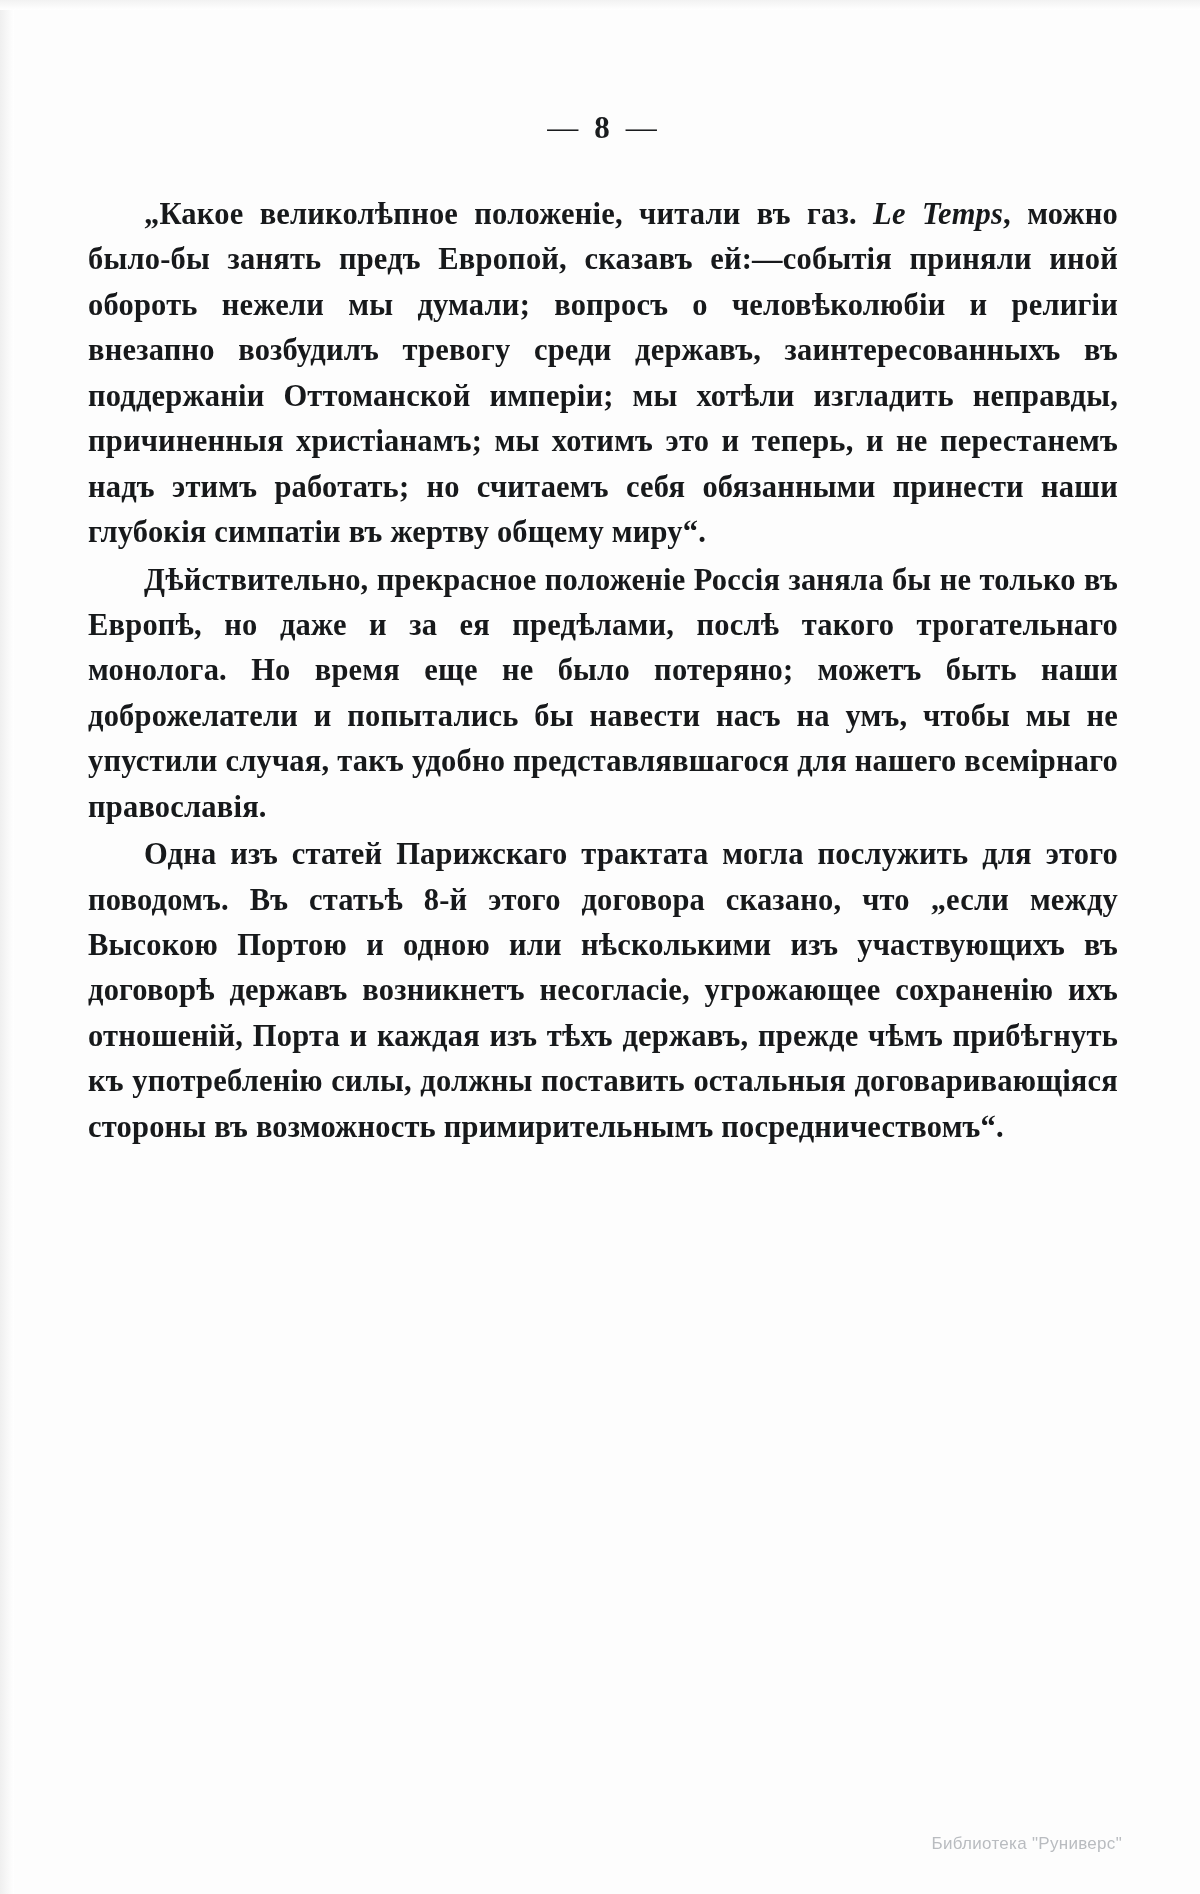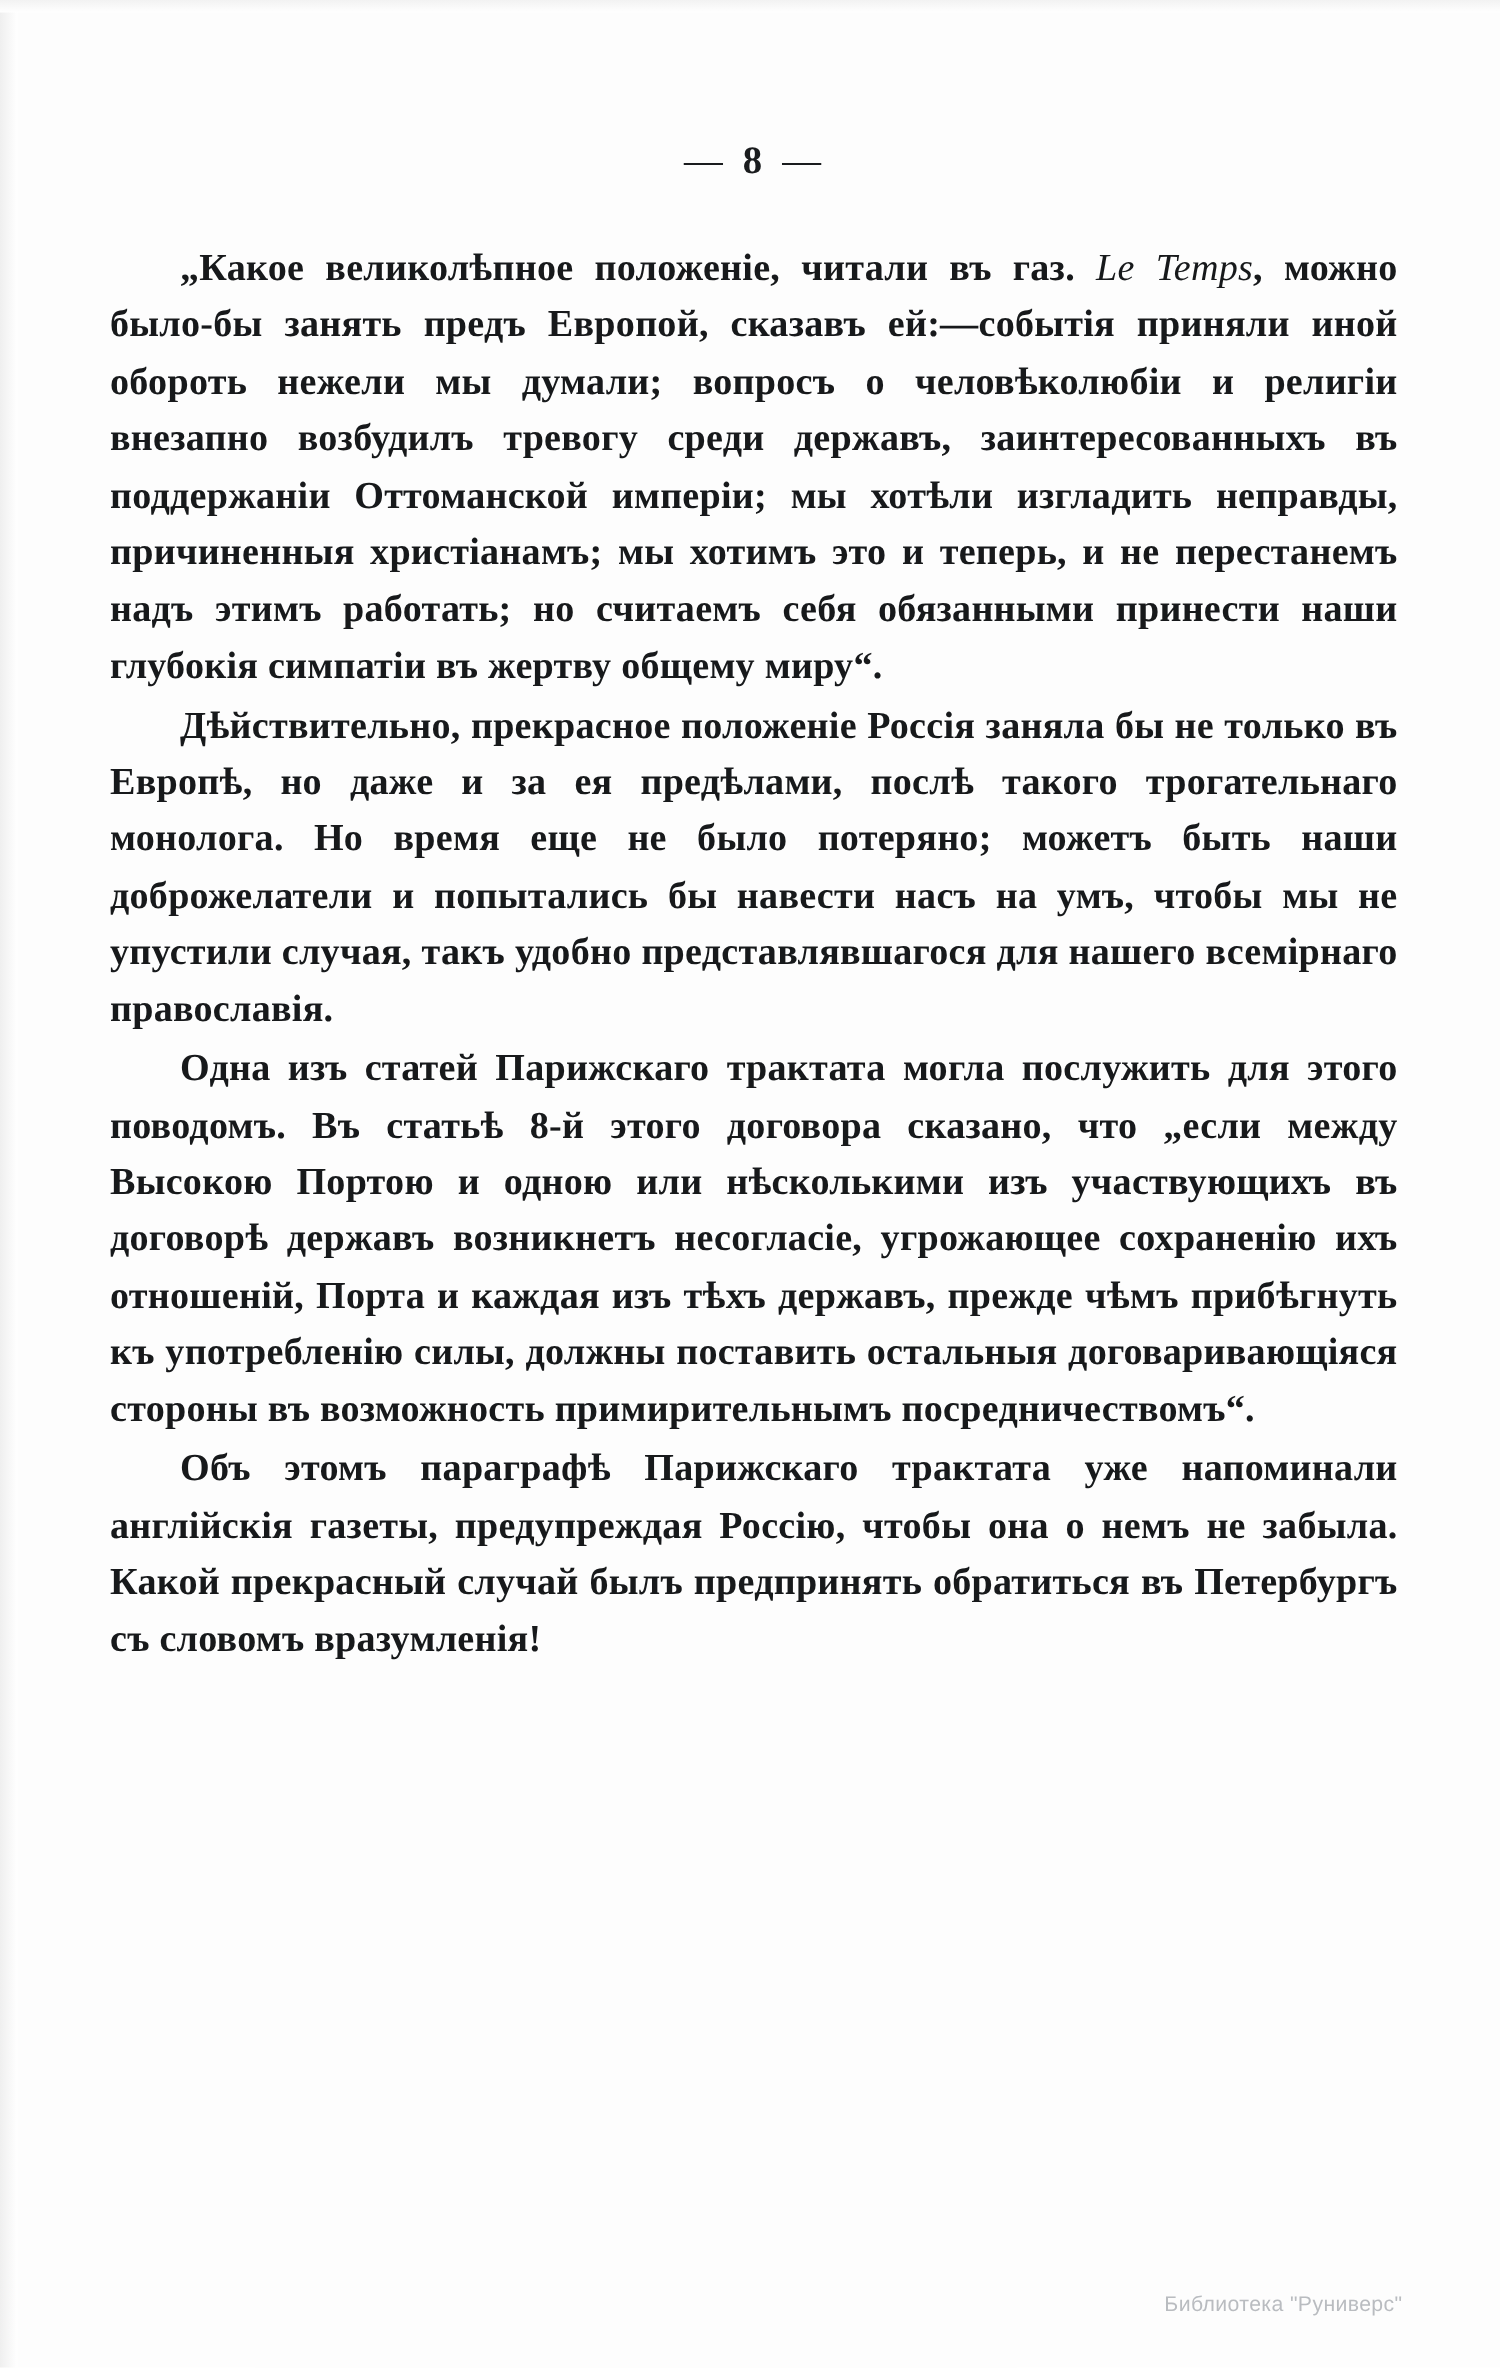--- a/index.html
+++ b/index.html
@@ -51,21 +51,21 @@
     letter-spacing: 0.2px;
   }
   .para {
     margin: 0 0 2px 0;
     text-indent: 56px;
     text-align: justify;
     text-justify: inter-word;
   }
   .para em {
     font-style: italic;
-    font-weight: 400;
+    font-weight: 700;
     margin-top: 37px;
   }
   
   .body-text, .folio {
     text-rendering: optimizeLegibility;
   }
   .watermark {
     position: absolute;
     right: 78px;
     bottom: 40px;
@@ -97,19 +97,18 @@
   <div class="page-inner">
 
     <div class="folio">
       <span class="dash">—</span><span>8</span><span class="dash">—</span>
     </div>
 
     <div class="body-text" id="body-text">
         <p class="para"><span>„Какое великолѣпное положеніе, читали въ газ. </span><em>Le Temps</em><span>, можно было-бы занять предъ Европой, сказавъ ей:—событія приняли иной обороть нежели мы думали; вопросъ о человѣколюбіи и религіи внезапно возбудилъ тревогу среди державъ, заинтересованныхъ въ поддержаніи Оттоманской имперіи; мы хотѣли изгладить неправды, причиненныя христіанамъ; мы хотимъ это и теперь, и не перестанемъ надъ этимъ работать; но считаемъ себя обязанными принести наши глубокія симпатіи въ жертву общему миру“.</span></p>
         <p class="para"><span>Дѣйствительно, прекрасное положеніе Россія заняла бы не только въ Европѣ, но даже и за ея предѣлами, послѣ такого трогательнаго монолога. Но время еще не было потеряно; можетъ быть наши доброжелатели и попытались бы навести насъ на умъ, чтобы мы не упустили случая, такъ удобно представлявшагося для нашего всемірнаго православія.</span></p>
         <p class="para"><span>Одна изъ статей Парижскаго трактата могла послужить для этого поводомъ. Въ статьѣ 8-й этого договора сказано, что „если между Высокою Портою и одною или нѣсколькими изъ участвующихъ въ договорѣ державъ возникнетъ несогласіе, угрожающее сохраненію ихъ отношеній, Порта и каждая изъ тѣхъ державъ, прежде чѣмъ прибѣгнуть къ употребленію силы, должны поставить остальныя договаривающіяся стороны въ возможность примирительнымъ посредничествомъ“.</span></p>
-        <p class="para"><span>Объ этомъ параграфѣ Парижскаго трактата уже напоминали англійскія газеты, предупреждая Россію, чтобы она о немъ не забыла. Какой прекрасный случай былъ предпринять обратиться въ Петербургъ съ словомъ вразумленія!</span></p>
       </div>
 
   </div>
 
   <div class="watermark">Библиотека "Руниверс"</div>
 </div>
 
 </body></html>

